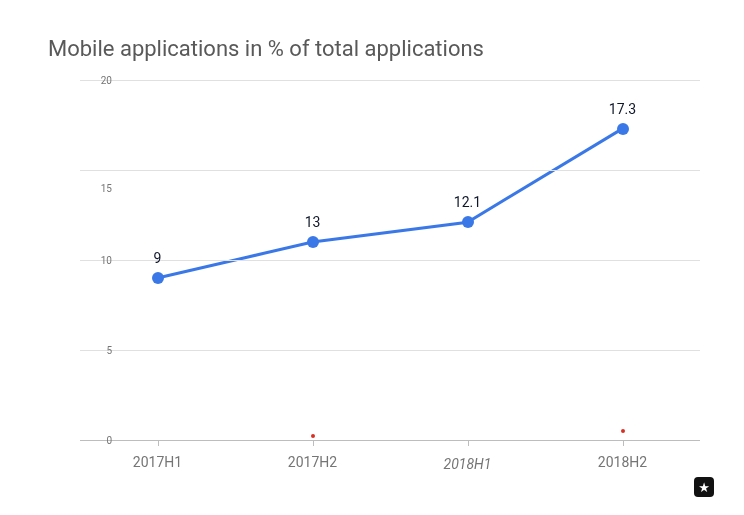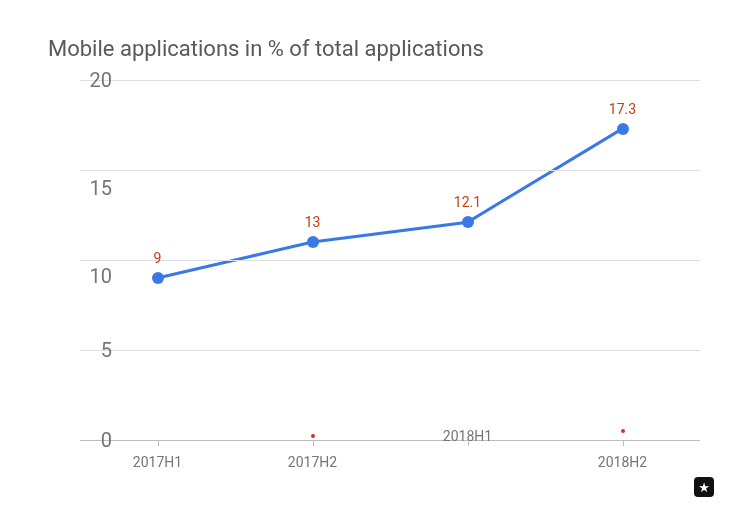--- a/index.html
+++ b/index.html
@@ -37,21 +37,21 @@
     height: 1px;
     background: #e0e0e0;
   }
   .axis-line {
     position: absolute;
     background: #bdbdbd;
   }
   .y-tick-label {
     position: absolute;
     right: 632px;
-    font-size: 20px;
+    font-size: 10px;
     color: #757575;
     text-align: right;
     transform: translateY(-50%);
   }
   .x-tick-label {
     position: absolute;
     font-size: 14px;
     color: #757575;
     text-align: left;
     transform: translateX(-50%);
@@ -71,21 +71,21 @@
   .data-point {
     position: absolute;
     width: 12px; height: 12px;
     border-radius: 50%;
     background: #3b78e7;
     transform: translate(-50%, -50%);
   }
   .data-label {
     position: absolute;
     font-size: 14px;
-    color: #c2410c;
+    color: #0f172a;
     font-weight: 400;
     transform: translate(-50%, -100%);
     white-space: nowrap;
   }
   .red-point {
     position: absolute;
     width: 4px; height: 4px;
     border-radius: 50%;
     background: #d93025;
     transform: translate(-50%, -50%);
@@ -150,19 +150,19 @@
     </div>
 
   <div class="brand">
     <span class="brand-icon">★</span>
   </div>
 
 </div>
 
 <div class="y-tick-label" style="top: 440px;">0</div>
 <div class="y-tick-label" style="top: 350px;">5</div>
-<div class="y-tick-label" style="top: 276px;">10</div>
+<div class="y-tick-label" style="top: 260px;">10</div>
 <div class="y-tick-label" style="top: 170px; margin-top: 18px;">15</div>
 <div class="y-tick-label" style="top: 80px;">20</div>
 <div class="x-tick-label" style="left: 157.5px; top: 454px;">2017H1</div>
 <div class="x-tick-label" style="left: 312.5px; top: 454px;">2017H2</div>
-<div class="x-tick-label" style="left: 467.5px; top: 428px;">2018H1</div>
+<div class="x-tick-label" style="left: 467.5px; top: 456px; font-style: italic;">2018H1</div>
 <div class="x-tick-label" style="left: 622.5px; top: 454px;">2018H2</div>
 
 </body></html>

